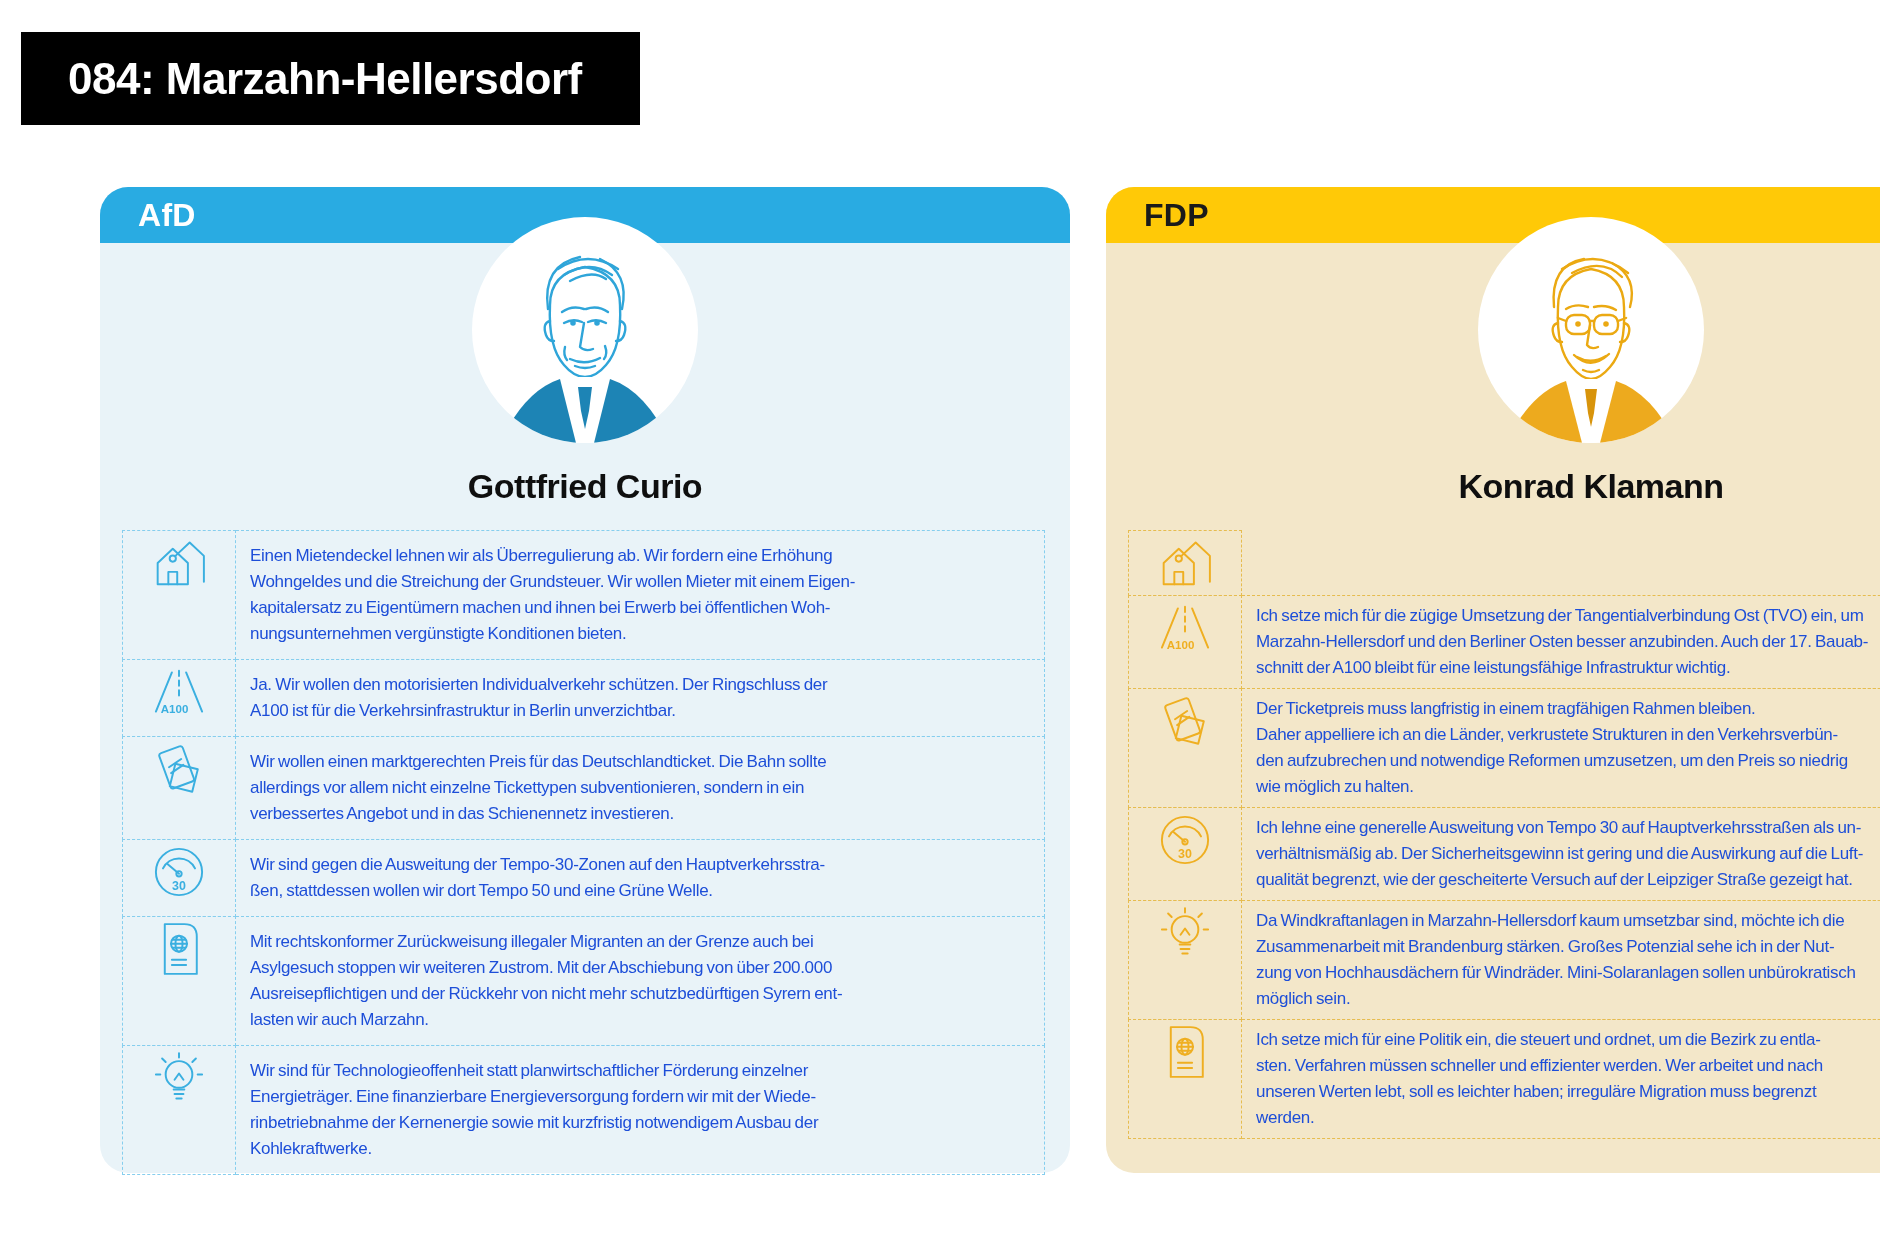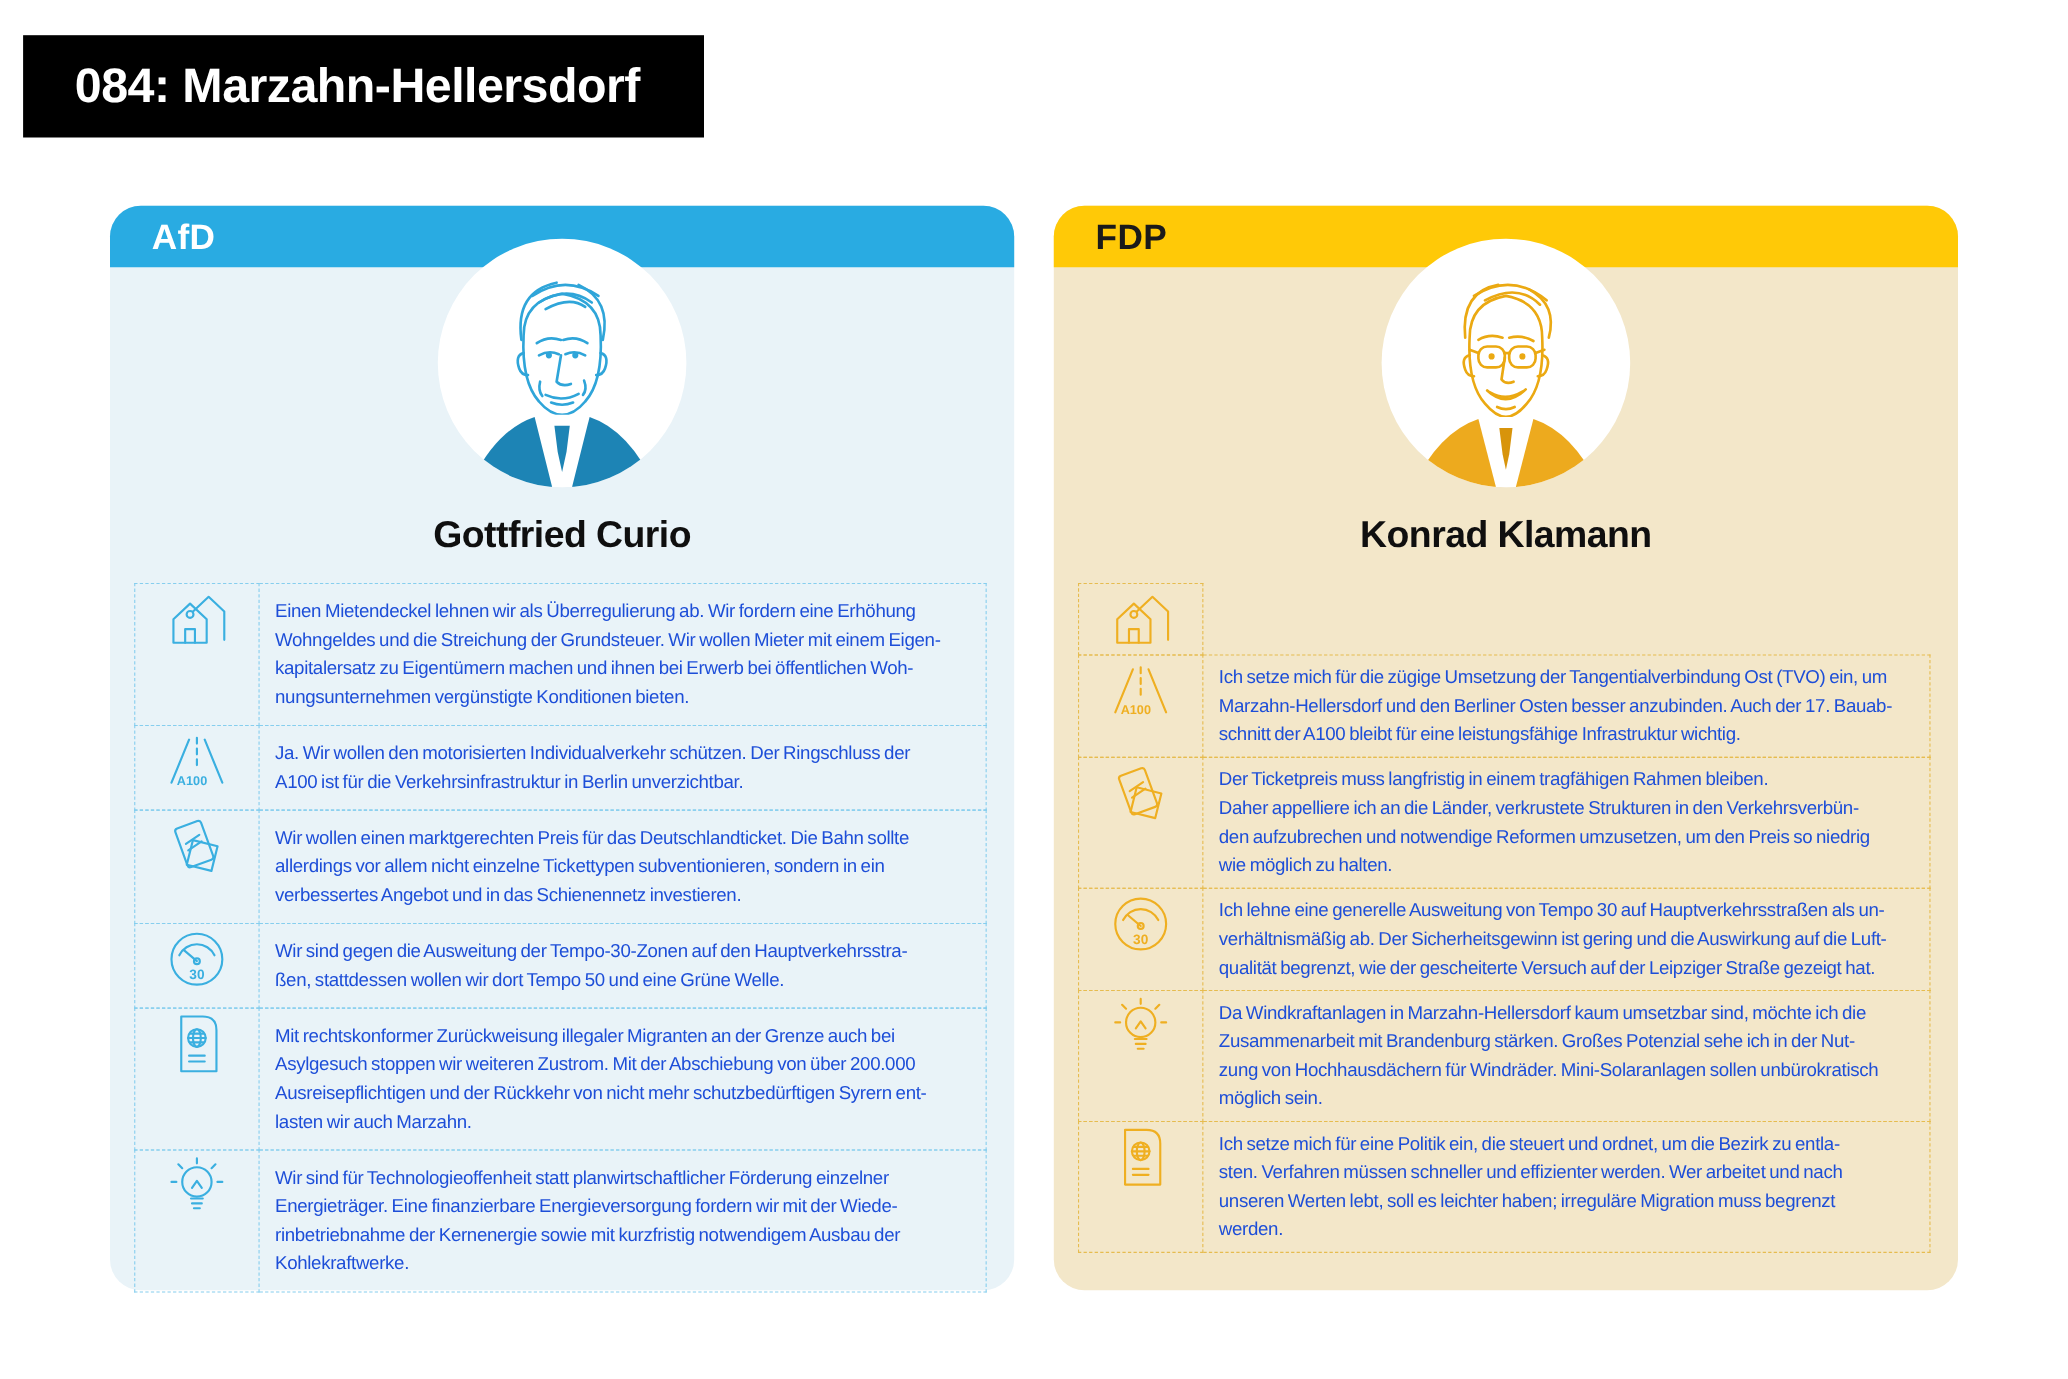--- a/index.html
+++ b/index.html
@@ -19,21 +19,21 @@
   }
   .title-bar span {
     color:#ffffff; font-size:44px; font-weight:bold; letter-spacing:-0.5px;
     white-space:nowrap;
   }
   .cards {
     position:absolute; left:100px; top:187px;
     display:flex; gap:36px;
   }
   .card {
-    width:822px; height:986px;
+    width:970px; height:986px;
     background:var(--bg);
     border-radius:28px;
     position:relative;
   }
   .card-header {
     height:56px;
     background:var(--accent);
     border-radius:28px 28px 0 0;
     display:flex; align-items:center;
     padding-left:38px;

